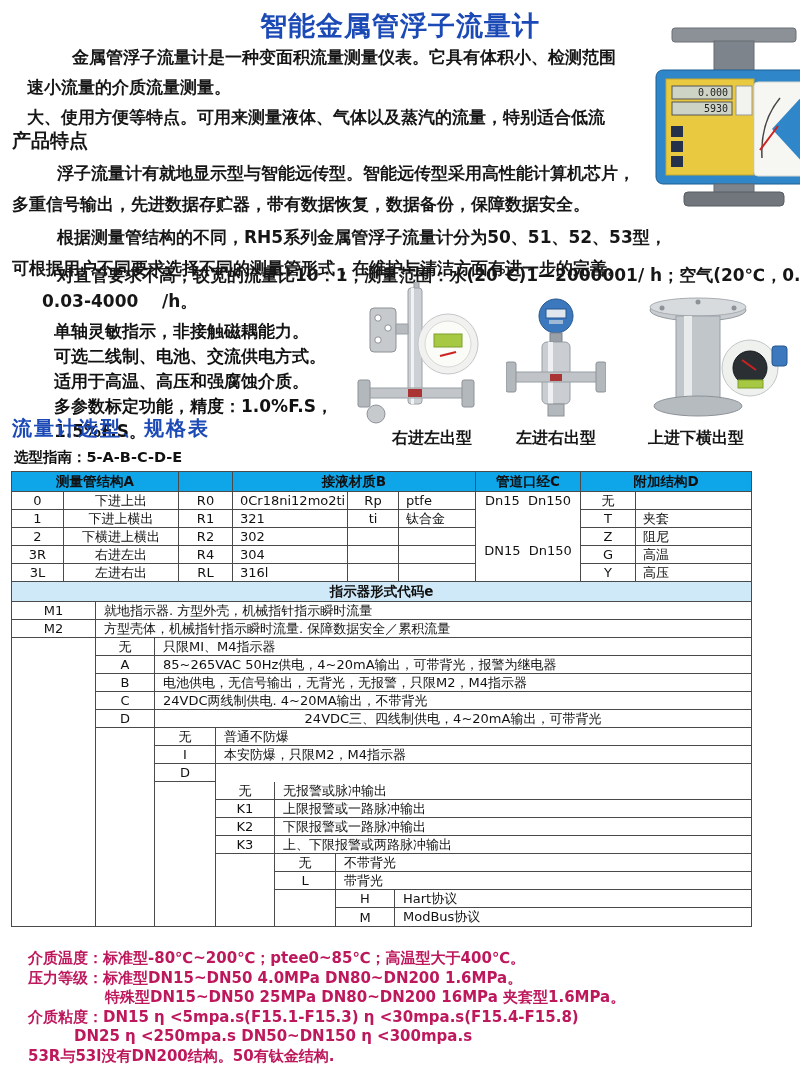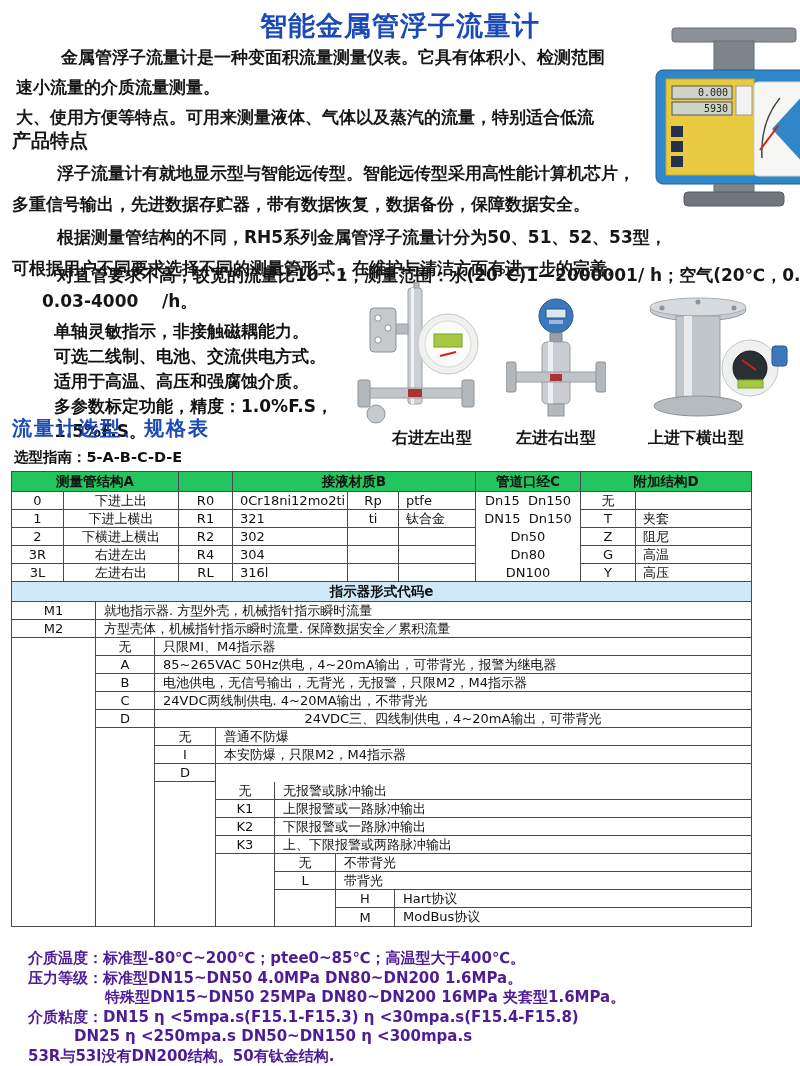--- a/index.html
+++ b/index.html
@@ -36,22 +36,22 @@
     grid-template-columns:52px 115px 54px 115px 51px 77px 105px 55px 115px;
     grid-template-rows:20px repeat(5, 18px);
   }
   .tcell {
     border-right:1px solid #4a4a4a; border-bottom:1px solid #4a4a4a;
     display:flex; align-items:center; justify-content:center;
     font-size:13px; line-height:1; overflow:hidden; white-space:nowrap;
   }
   .tcell.left { justify-content:flex-start; padding-left:7px; }
   .tcell.norb { border-right:none; }
-  .th { background:#22c55e; font-weight:600; font-size:13.5px; }
-  .ccell { flex-direction:column; justify-content:space-around; padding:0; }
+  .th { background:#0ea5e9; font-weight:600; font-size:13.5px; }
+  .ccell { flex-direction:column; justify-content:space-around; padding:0;gap:32px; }
   .ccell span { display:block; height:18px; line-height:18px; white-space:pre; text-align:center; }
   .eheader {
     height:20px; background:#cfe9f8; border-bottom:1px solid #4a4a4a;
     display:flex; align-items:center; justify-content:center;
     font-size:13.5px; font-weight:600;
   }
   .irow { display:flex; height:18px; }
   .isp  { border-right:1px solid #4a4a4a; flex:0 0 auto; }
   .icode {
     border-right:1px solid #4a4a4a; border-bottom:1px solid #4a4a4a;
@@ -61,21 +61,21 @@
   .idesc {
     flex:1 1 auto; border-bottom:1px solid #4a4a4a;
     display:flex; align-items:center; padding-left:8px;
     font-size:13px; white-space:nowrap; overflow:hidden;
   }
   .idesc.ctr { justify-content:center; padding-left:0; }
   .nobb { border-bottom:none; }
   .w0 { width:84px; } .w1 { width:59px; } .w2 { width:61px; }
   .w3 { width:59px; } .w4 { width:61px; } .w5 { width:59px; }
 
-  .footer { font-size:15px; font-weight:600; line-height:19.5px; color:#4c1d95; }
+  .footer { font-size:15px; font-weight:600; line-height:19.5px; color:#be185d; }
   .f-ind1 { margin-left:77px; }
   .f-ind2 { margin-left:46px; }
 </style>
 </head>
 <body>
 
 <div class="page">
 
   <div class="abs page-title">智能金属管浮子流量计</div>
 
@@ -97,21 +97,21 @@
       <rect x="27" y="130" width="12" height="11" fill="#23324a"></rect>
       <rect x="110" y="56" width="52" height="94" rx="4" fill="#f6f6f2" stroke="#d7d7cf"></rect>
       <path d="M162,66 L128,103 L162,140 Z" fill="#2f86c8"></path>
       <path d="M118,132 Q116,96 136,72" fill="none" stroke="#444" stroke-width="1.5"></path>
       <line x1="116" y1="124" x2="134" y2="100" stroke="#cc2222" stroke-width="2"></line>
       <rect x="70" y="158" width="40" height="9" fill="#7d848b" stroke="#666c72"></rect>
       <rect x="40" y="166" width="100" height="14" rx="4" fill="#70767c" stroke="#565c62"></rect>
     </svg>
   </div>
 
-  <div class="abs para" style="left:16px; top:42px; width:620px;">
+  <div class="abs para" style="left:27px; top:42px; width:620px;">
     <span class="pline indent">金属管浮子流量计是一种变面积流量测量仪表。它具有体积小、检测范围</span>
     <span class="pline">速小流量的介质流量测量。</span>
     <span class="pline">大、使用方便等特点。可用来测量液体、气体以及蒸汽的流量，特别适合低流</span>
   </div>
 
   <div class="abs sec-heading" style="left:12px; top:128px;">产品特点</div>
 
   <div class="abs para" style="left:12px; top:158px; width:650px; line-height:31px;">
     <span class="pline indent">浮子流量计有就地显示型与智能远传型。智能远传型采用高性能计算机芯片，</span>
     <span class="pline">多重信号输出，先进数据存贮器，带有数据恢复，数据备份，保障数据安全。</span>

